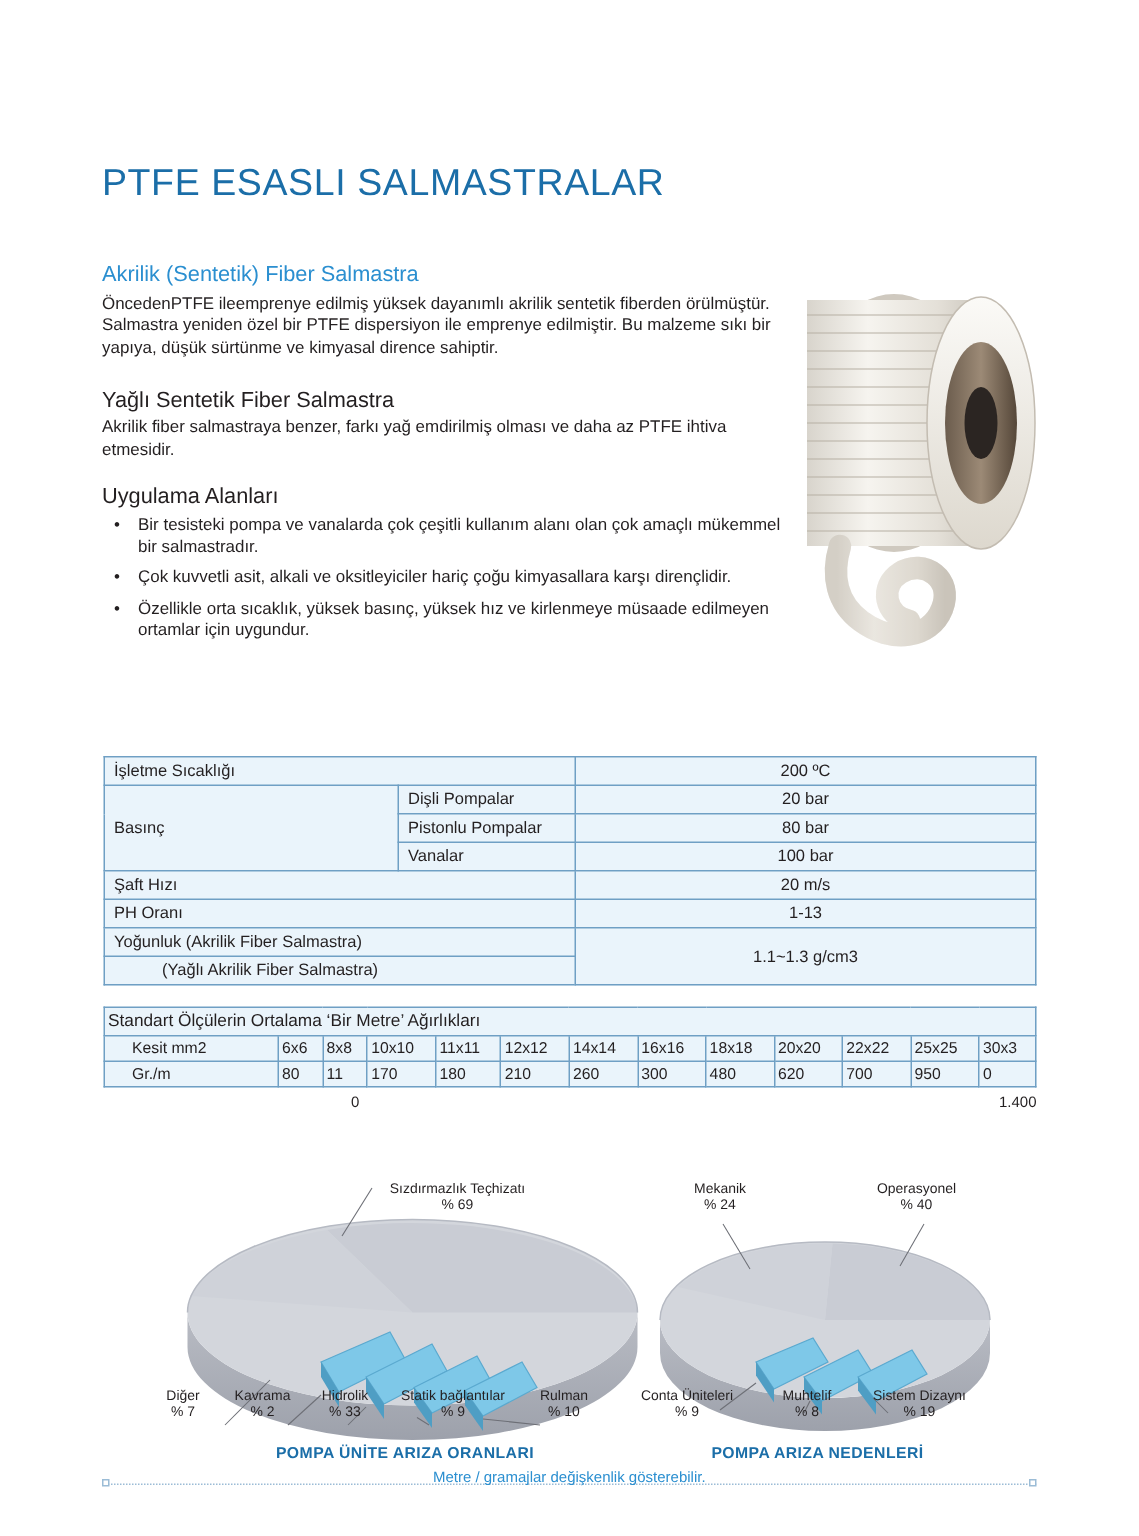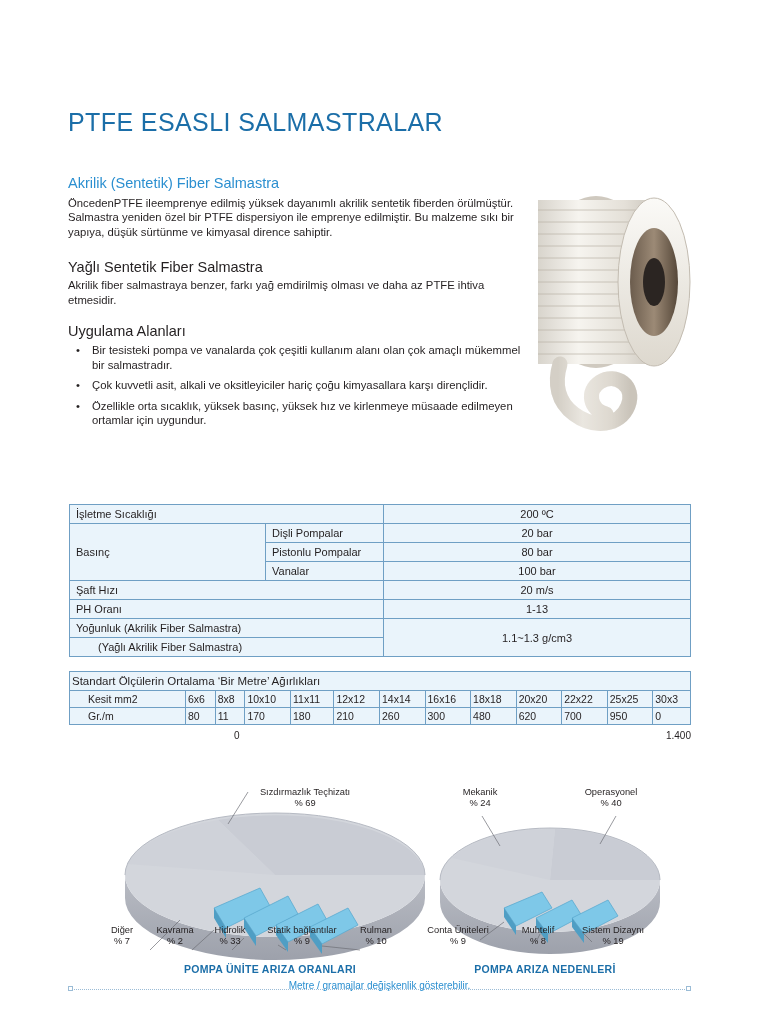--- a/index.html
+++ b/index.html
@@ -78,21 +78,21 @@
   .spec-table td {
     border: 1px solid #6f9fc4;
     padding: 3px 6px;
     height: 17px;
     background: #eaf4fb;
     color: #231f20;
   }
   .spec-table td.lbl { width: 196px; margin-left: 11px; }
   .spec-table td.mid { width: 118px; text-align: left; }
   .spec-table td.val { text-align: center; }
-  .spec-table td.indent { padding-left: 28px; }
+  .spec-table td.indent { padding-left: 38px; }
 
   
   .size-table {
     position: absolute;
     left: 69px; top: 671px;
     width: 622px;
     border-collapse: collapse;
     font-size: 10.5px;
   }
   .size-table td, .size-table th {

